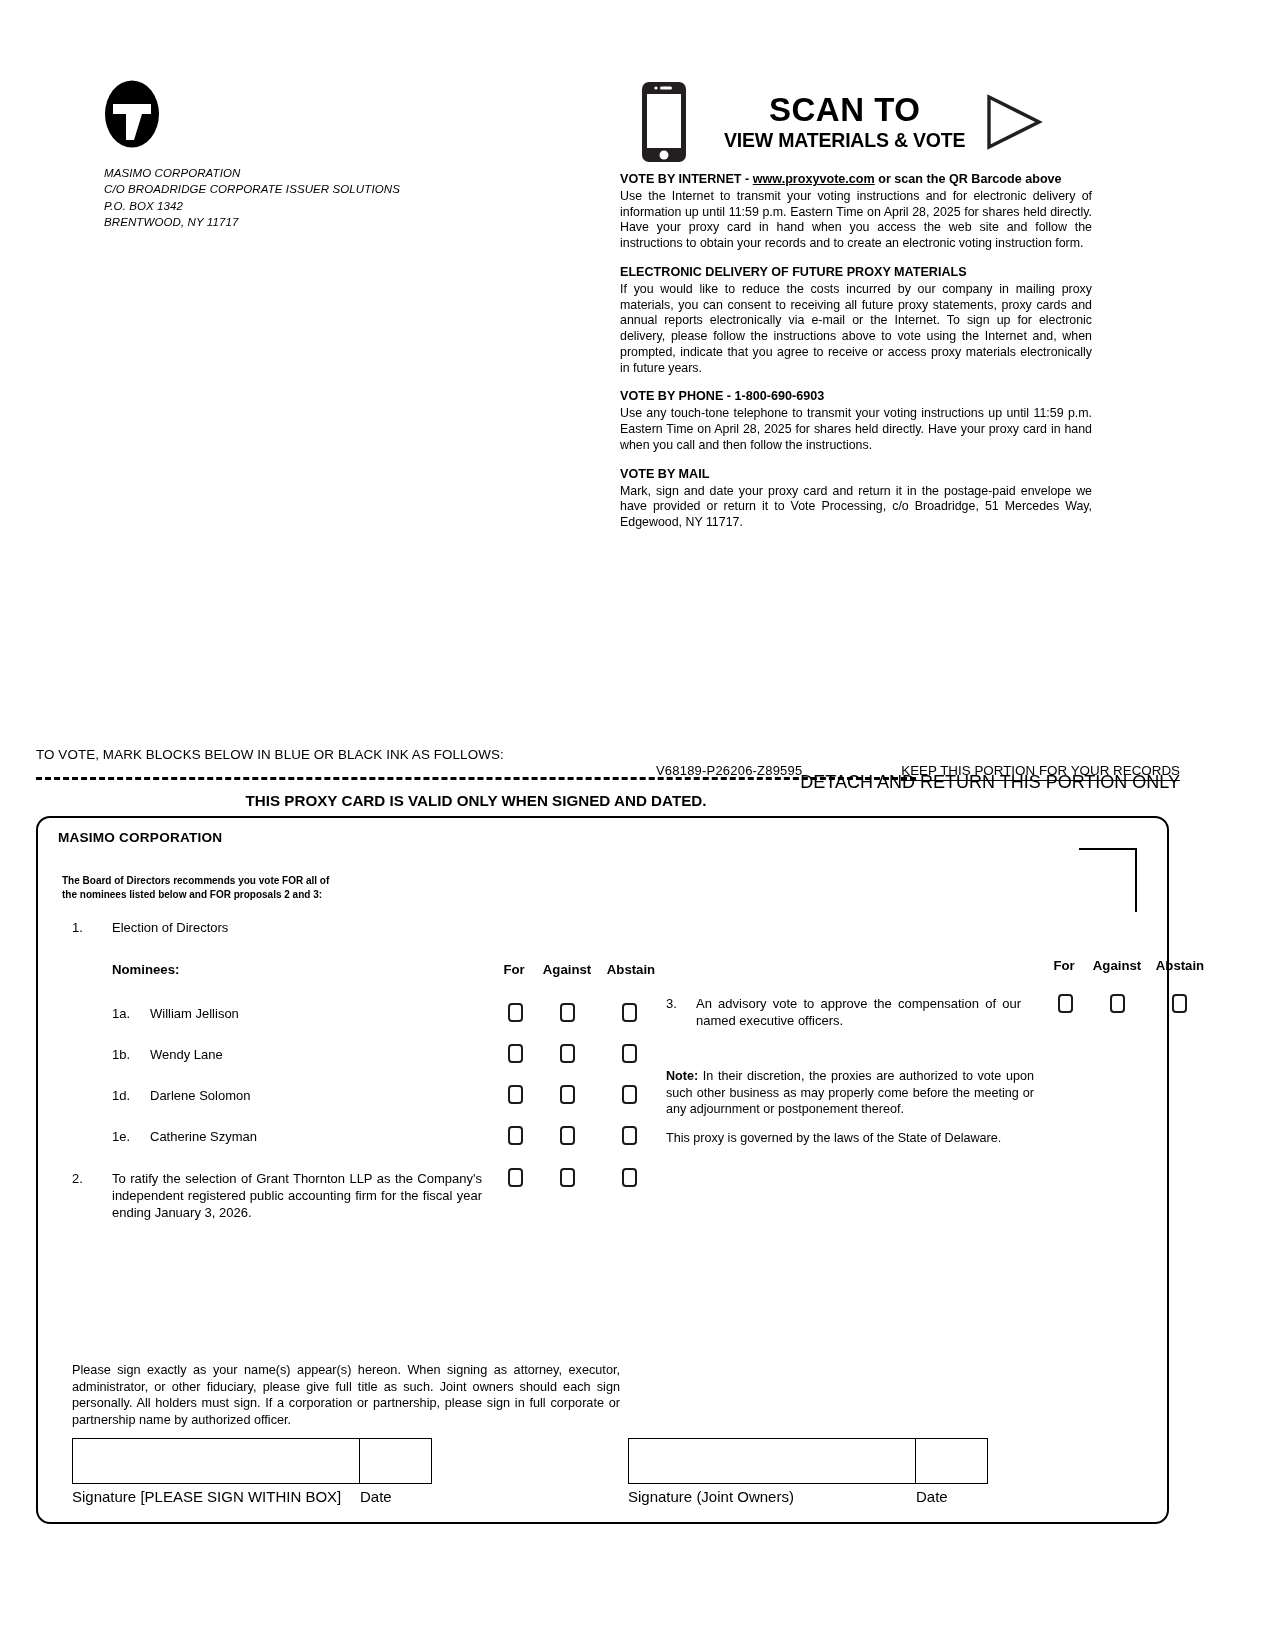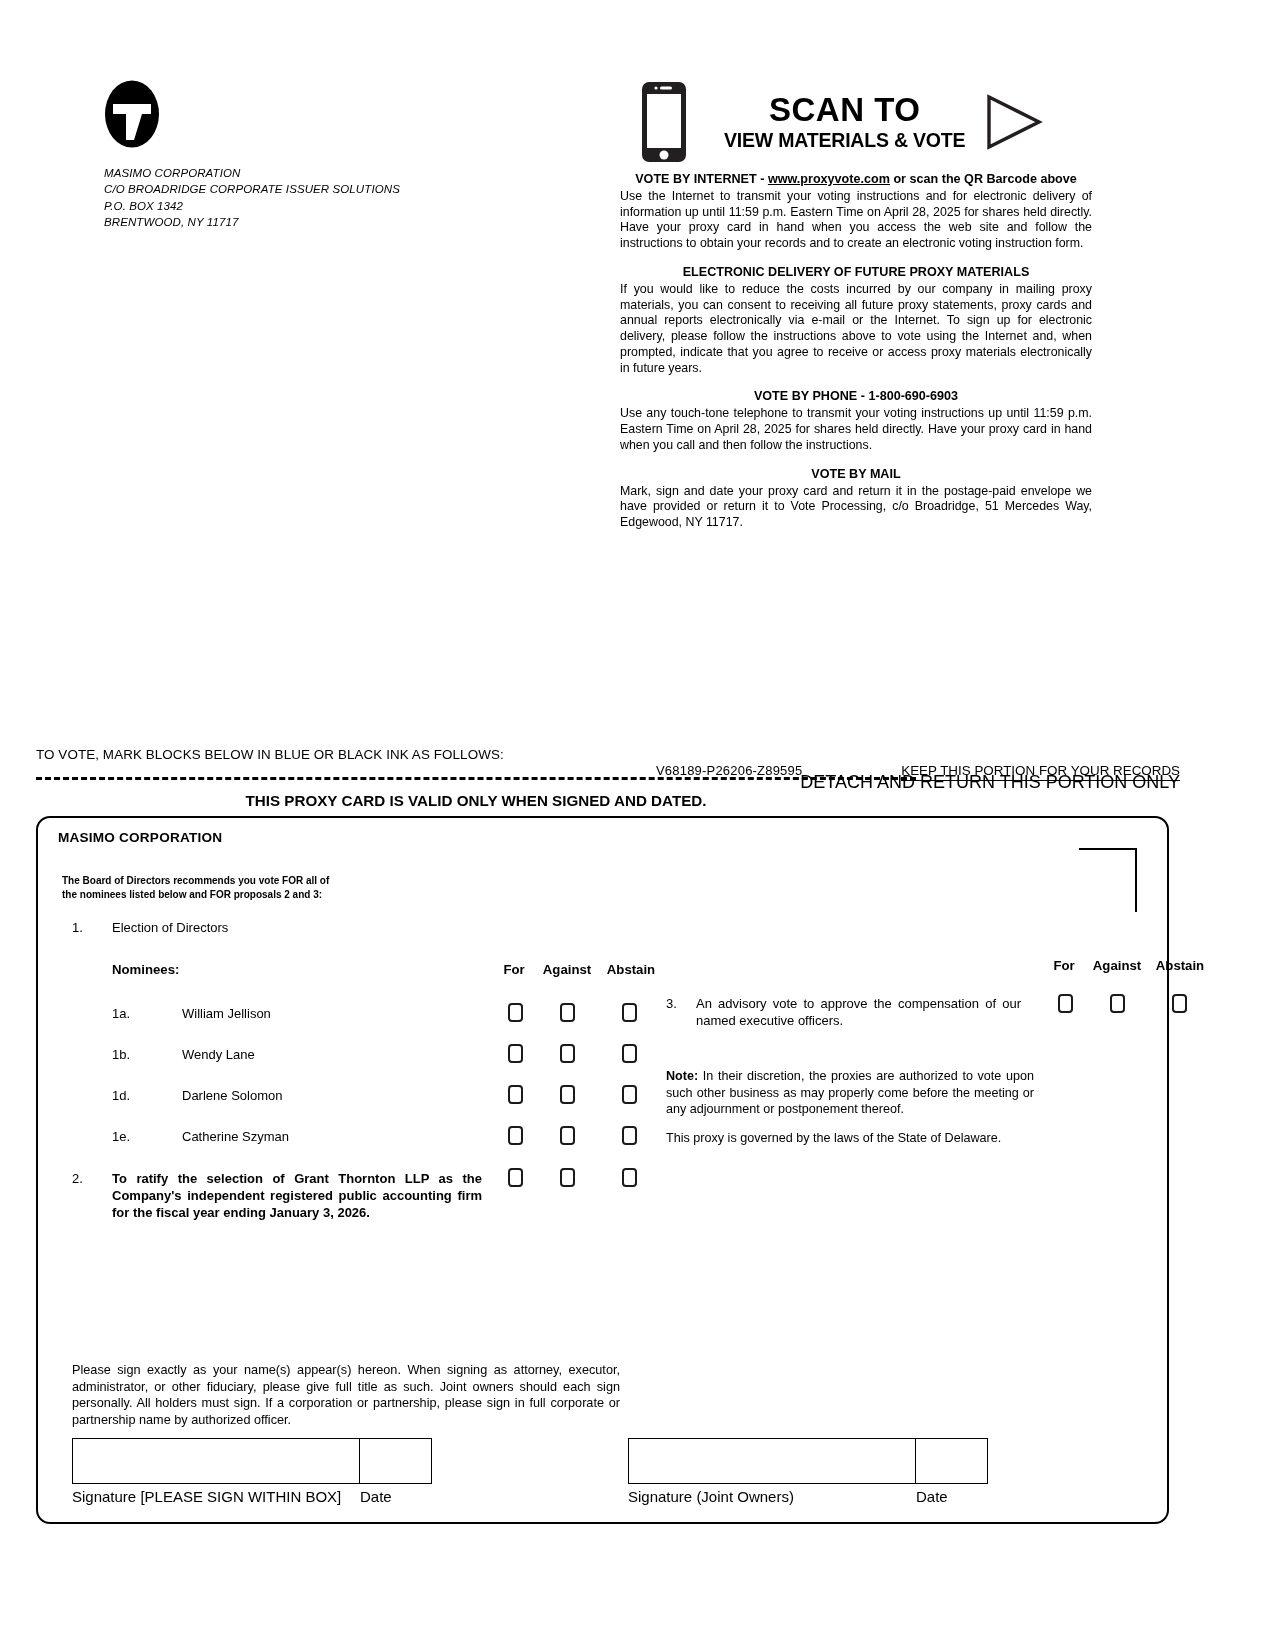--- a/index.html
+++ b/index.html
@@ -92,21 +92,20 @@
     width: 472px;
     font-size: 12.4px;
     line-height: 1.27;
   }
   .instructions .blk { margin-bottom: 13px; }
   .instructions .blk:last-child { margin-bottom: 0; }
   .ins-head {
     font-weight: bold;
     font-size: 12.6px;
     margin-bottom: 1px;
-    text-align: center;
   }
   .ins-body {
     text-align: justify;
     text-justify: inter-word;
   }
   .ins-link {
     text-decoration: underline;
     color: #000;
   }
 
@@ -261,40 +260,38 @@
     left: 40px;
     top: 6px;
     width: 40px;
     font-size: 13px;
   }
   .nominee-name {
     position: absolute;
     left: 78px;
     top: 6px;
     font-size: 13px;
-    margin-left: 32px;
   }
 
   .prop2-row { position: relative; margin-top: 7px; }
   .prop2-num {
     position: absolute;
     left: 0;
     top: 0;
     font-size: 13px;
   }
   .prop2-text {
     position: absolute;
     left: 40px;
     top: 0;
     width: 370px;
     font-size: 13px;
     line-height: 1.3;
     text-align: justify;
     text-justify: inter-word;
-    font-weight: bold;
   }
 
   
   .cbx {
     width: 15px;
     height: 19px;
     border: 2.1px solid #1a1a1a;
     border-radius: 4px;
     box-sizing: border-box;
     background: #fff;

